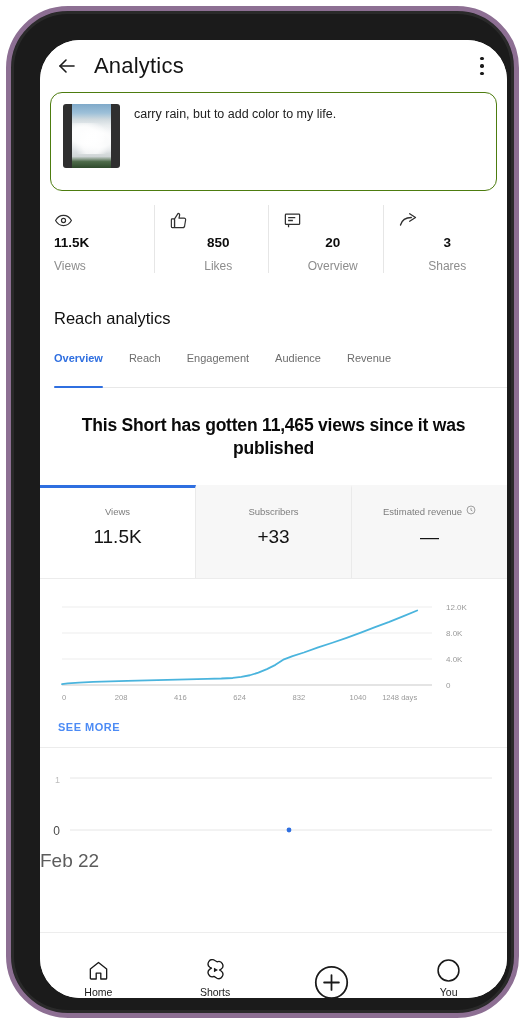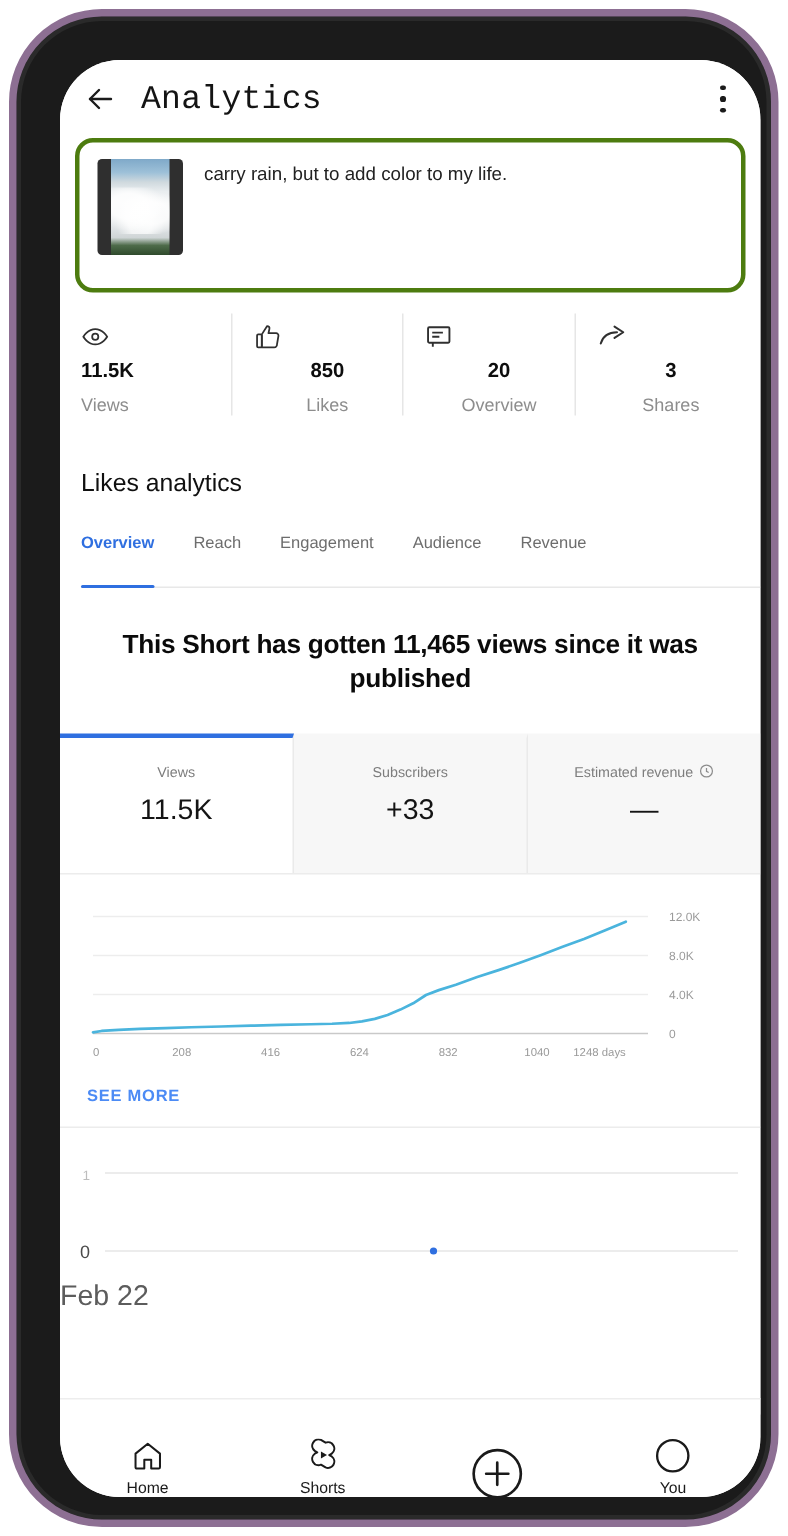--- a/index.html
+++ b/index.html
@@ -28,33 +28,33 @@
   
   #app-header {
     position: relative; height: 52px;
     display: flex; align-items: center;
     padding: 0 12px 0 10px;
     background: #ffffff;
   }
   #back-arrow { width: 34px; height: 34px; display: flex; align-items: center; justify-content: center; cursor: pointer; }
   #page-title {
     font-size: 22px; color: #141414; font-weight: 400;
-    margin-left: 10px; letter-spacing: .2px; font-family: Liberation Mono, monospace;
+    margin-left: 10px; letter-spacing: .2px;
   }
   #overflow-menu {
     position: absolute; right: 14px; top: 50%; transform: translateY(-50%);
     width: 22px; height: 26px; display: flex; flex-direction: column;
     align-items: center; justify-content: center; gap: 4px; cursor: pointer;
   }
   #overflow-menu i { width: 3.4px; height: 3.4px; border-radius: 50%; background: #1b1b1b; display:block; }
   
   #content { position: relative; height: 851px; overflow: hidden; background: #fff; }
   
   #video-card {
-    margin: 0 10px; border: 3px solid #4d7c0f; border-radius: 12px;
+    margin: 0 10px; border: 1px solid #4d7c0f; border-radius: 12px;
     background: #fff; display: flex; align-items: flex-start;
     padding: 11px 12px 22px 12px; min-height: 86px;
   }
   #video-thumb {
     width: 57px; height: 64px; flex: 0 0 auto; border-radius: 3px;
     overflow: hidden; position: relative; background: #2f2f2f;
   }
   #video-thumb .sky {
     position: absolute; left: 9px; right: 9px; top: 0; bottom: 0;
     background: linear-gradient(180deg,
@@ -212,21 +212,21 @@
             <svg width="20" height="20" viewBox="0 0 24 24" fill="none" stroke="#303030" stroke-width="1.6" stroke-linecap="round" stroke-linejoin="round">
               <path d="M3 18c2-7 8-9 13-9"></path>
                 <path d="M14 4.5L21 9l-7 4.5"></path>
             </svg>
           </div>
           <div class="stat-value">3</div>
           <div class="stat-label">Shares</div>
         </div>
       </div>
 
-      <div id="section-title">Likes analytics</div>
+      <div id="section-title">Reach analytics</div>
 
       <div id="tabs">
         <div class="tab active">Overview</div>
         <div class="tab">Reach</div>
         <div class="tab">Engagement</div>
         <div class="tab">Audience</div>
         <div class="tab">Revenue</div>
       </div>
 
       <div id="headline">This Short has gotten 11,465 views since it was published</div>

